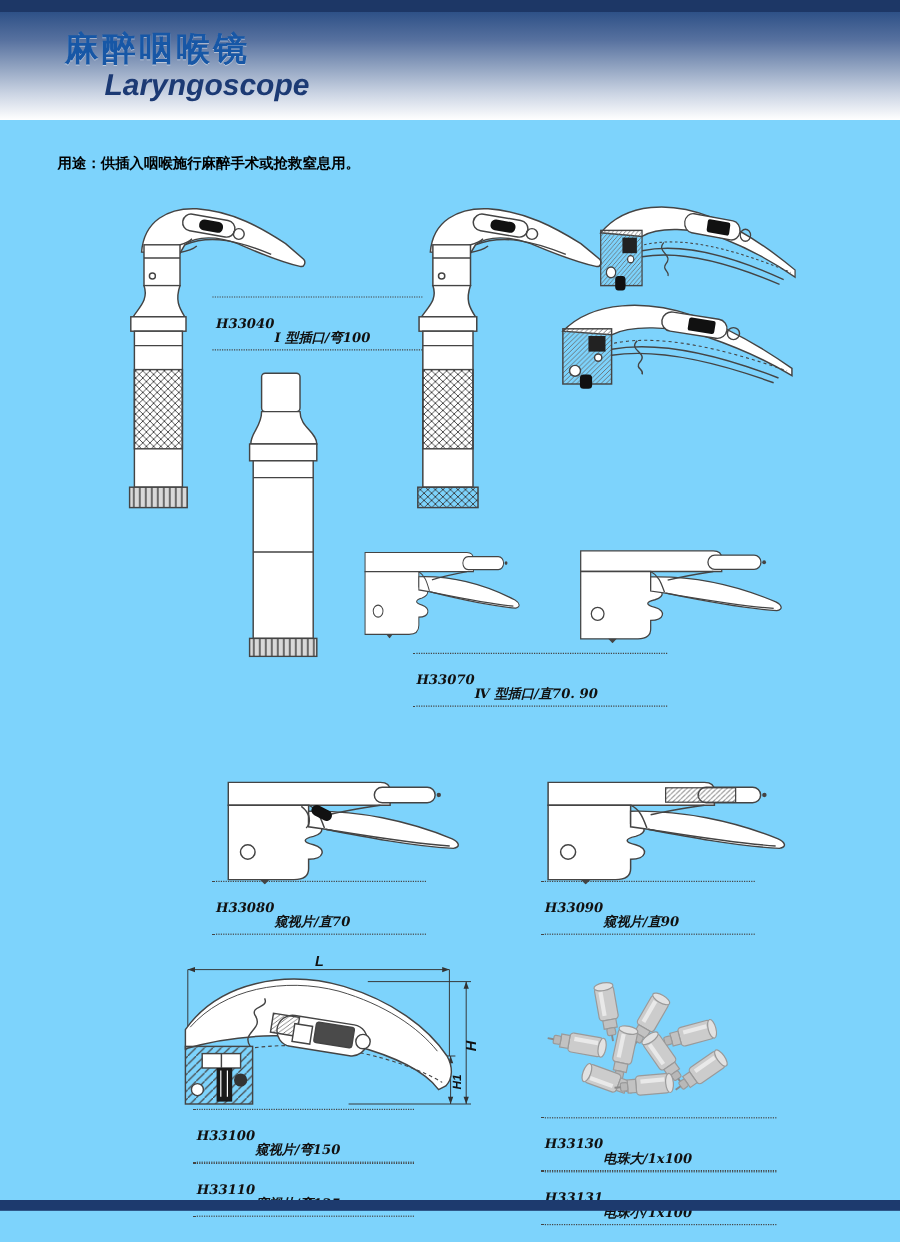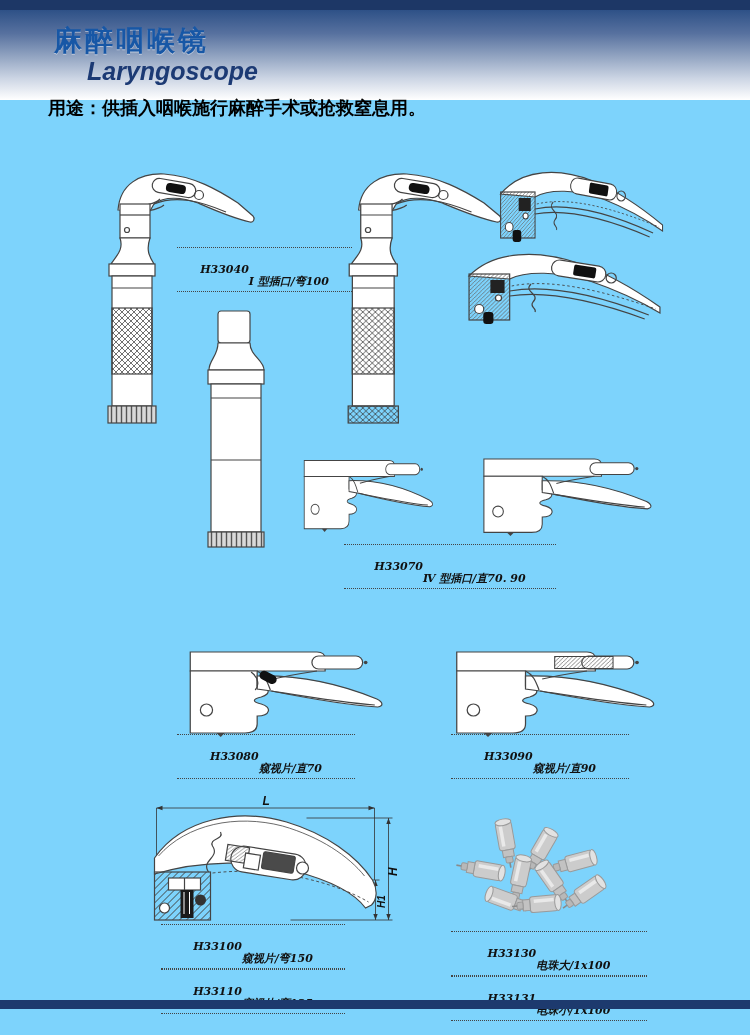--- a/index.html
+++ b/index.html
@@ -4,24 +4,24 @@
 <style>
   html,body{margin:0;padding:0;background:#fff;}
   .page{position:relative;width:750px;height:1035px;background:#7dd3fc;overflow:hidden;
         font-family:"Liberation Sans",sans-serif;}
   .topbar{position:absolute;left:0;top:0;width:750px;height:10px;background:#1d3766;}
   .hgrad{position:absolute;left:0;top:10px;width:750px;height:90px;
          background:linear-gradient(180deg,#2e5187 0%,#57719f 26%,#93a5c2 52%,#ccd5e4 76%,#ffffff 100%);}
   .title-cn{position:absolute;left:54px;top:22px;font-size:28px;font-weight:800;color:#1757a6;
             letter-spacing:3px;text-shadow:0 1px 0 rgba(255,255,255,.45);}
   .title-en{position:absolute;left:50px;top:57px;font-size:25px;font-style:italic;font-weight:700;color:#1c3a74;margin-left:37px;}
-  .intro{position:absolute;left:48px;top:96px;font-size:18px;font-weight:bold;color:#000;}
+  .intro{position:absolute;left:48px;top:128px;font-size:12px;font-weight:bold;color:#000;}
   .lbl{position:absolute;font-family:"DejaVu Serif","Liberation Serif",serif;
        font-style:italic;font-weight:bold;font-size:11px;color:#111;}
-  .lrow{display:flex;justify-content:center;align-items:center;
+  .lrow{display:flex;justify-content:flex-start;align-items:center;
         padding:2px 3px;border-top:1px dotted #444;border-bottom:1px dotted #444;}
   .lrow .code{white-space:nowrap;}
   .lrow .desc{text-align:right;white-space:nowrap;margin-top:24px;}
   .drawing{position:absolute;}
   .footbar{position:absolute;left:0;top:1000px;width:750px;height:9px;background:#1d3a6e;}
 </style>
 </head>
 <body>
 
 <div class="page">

